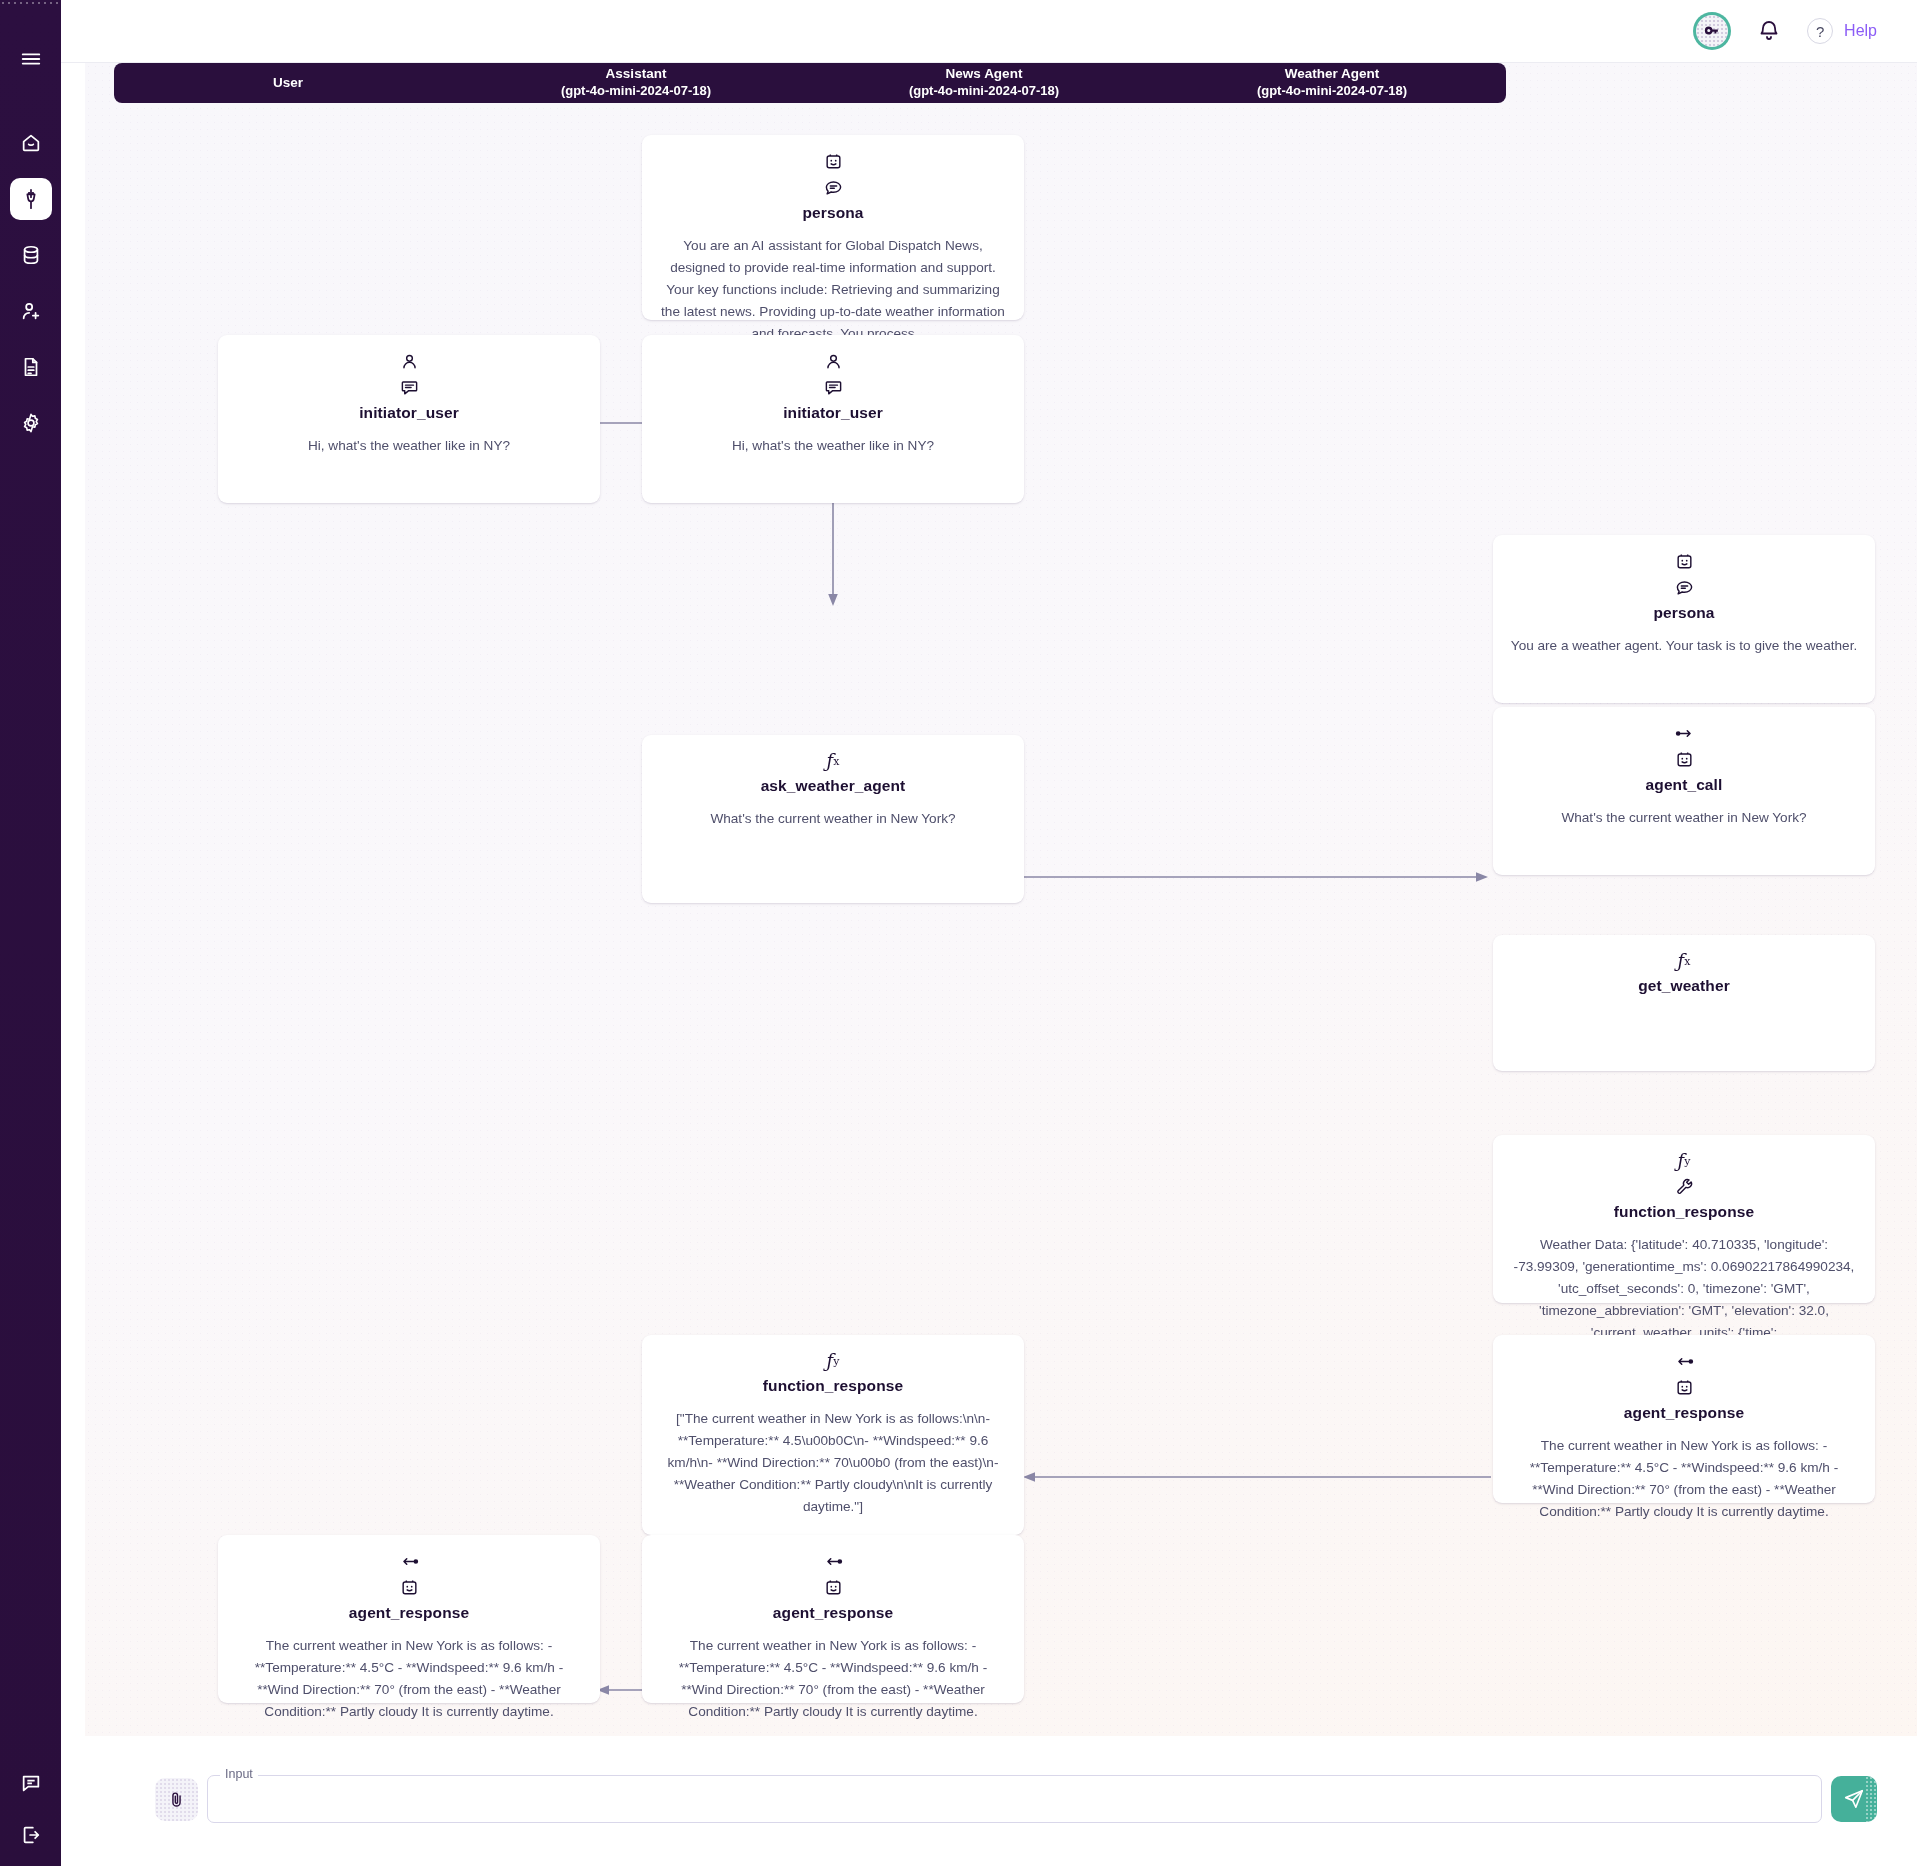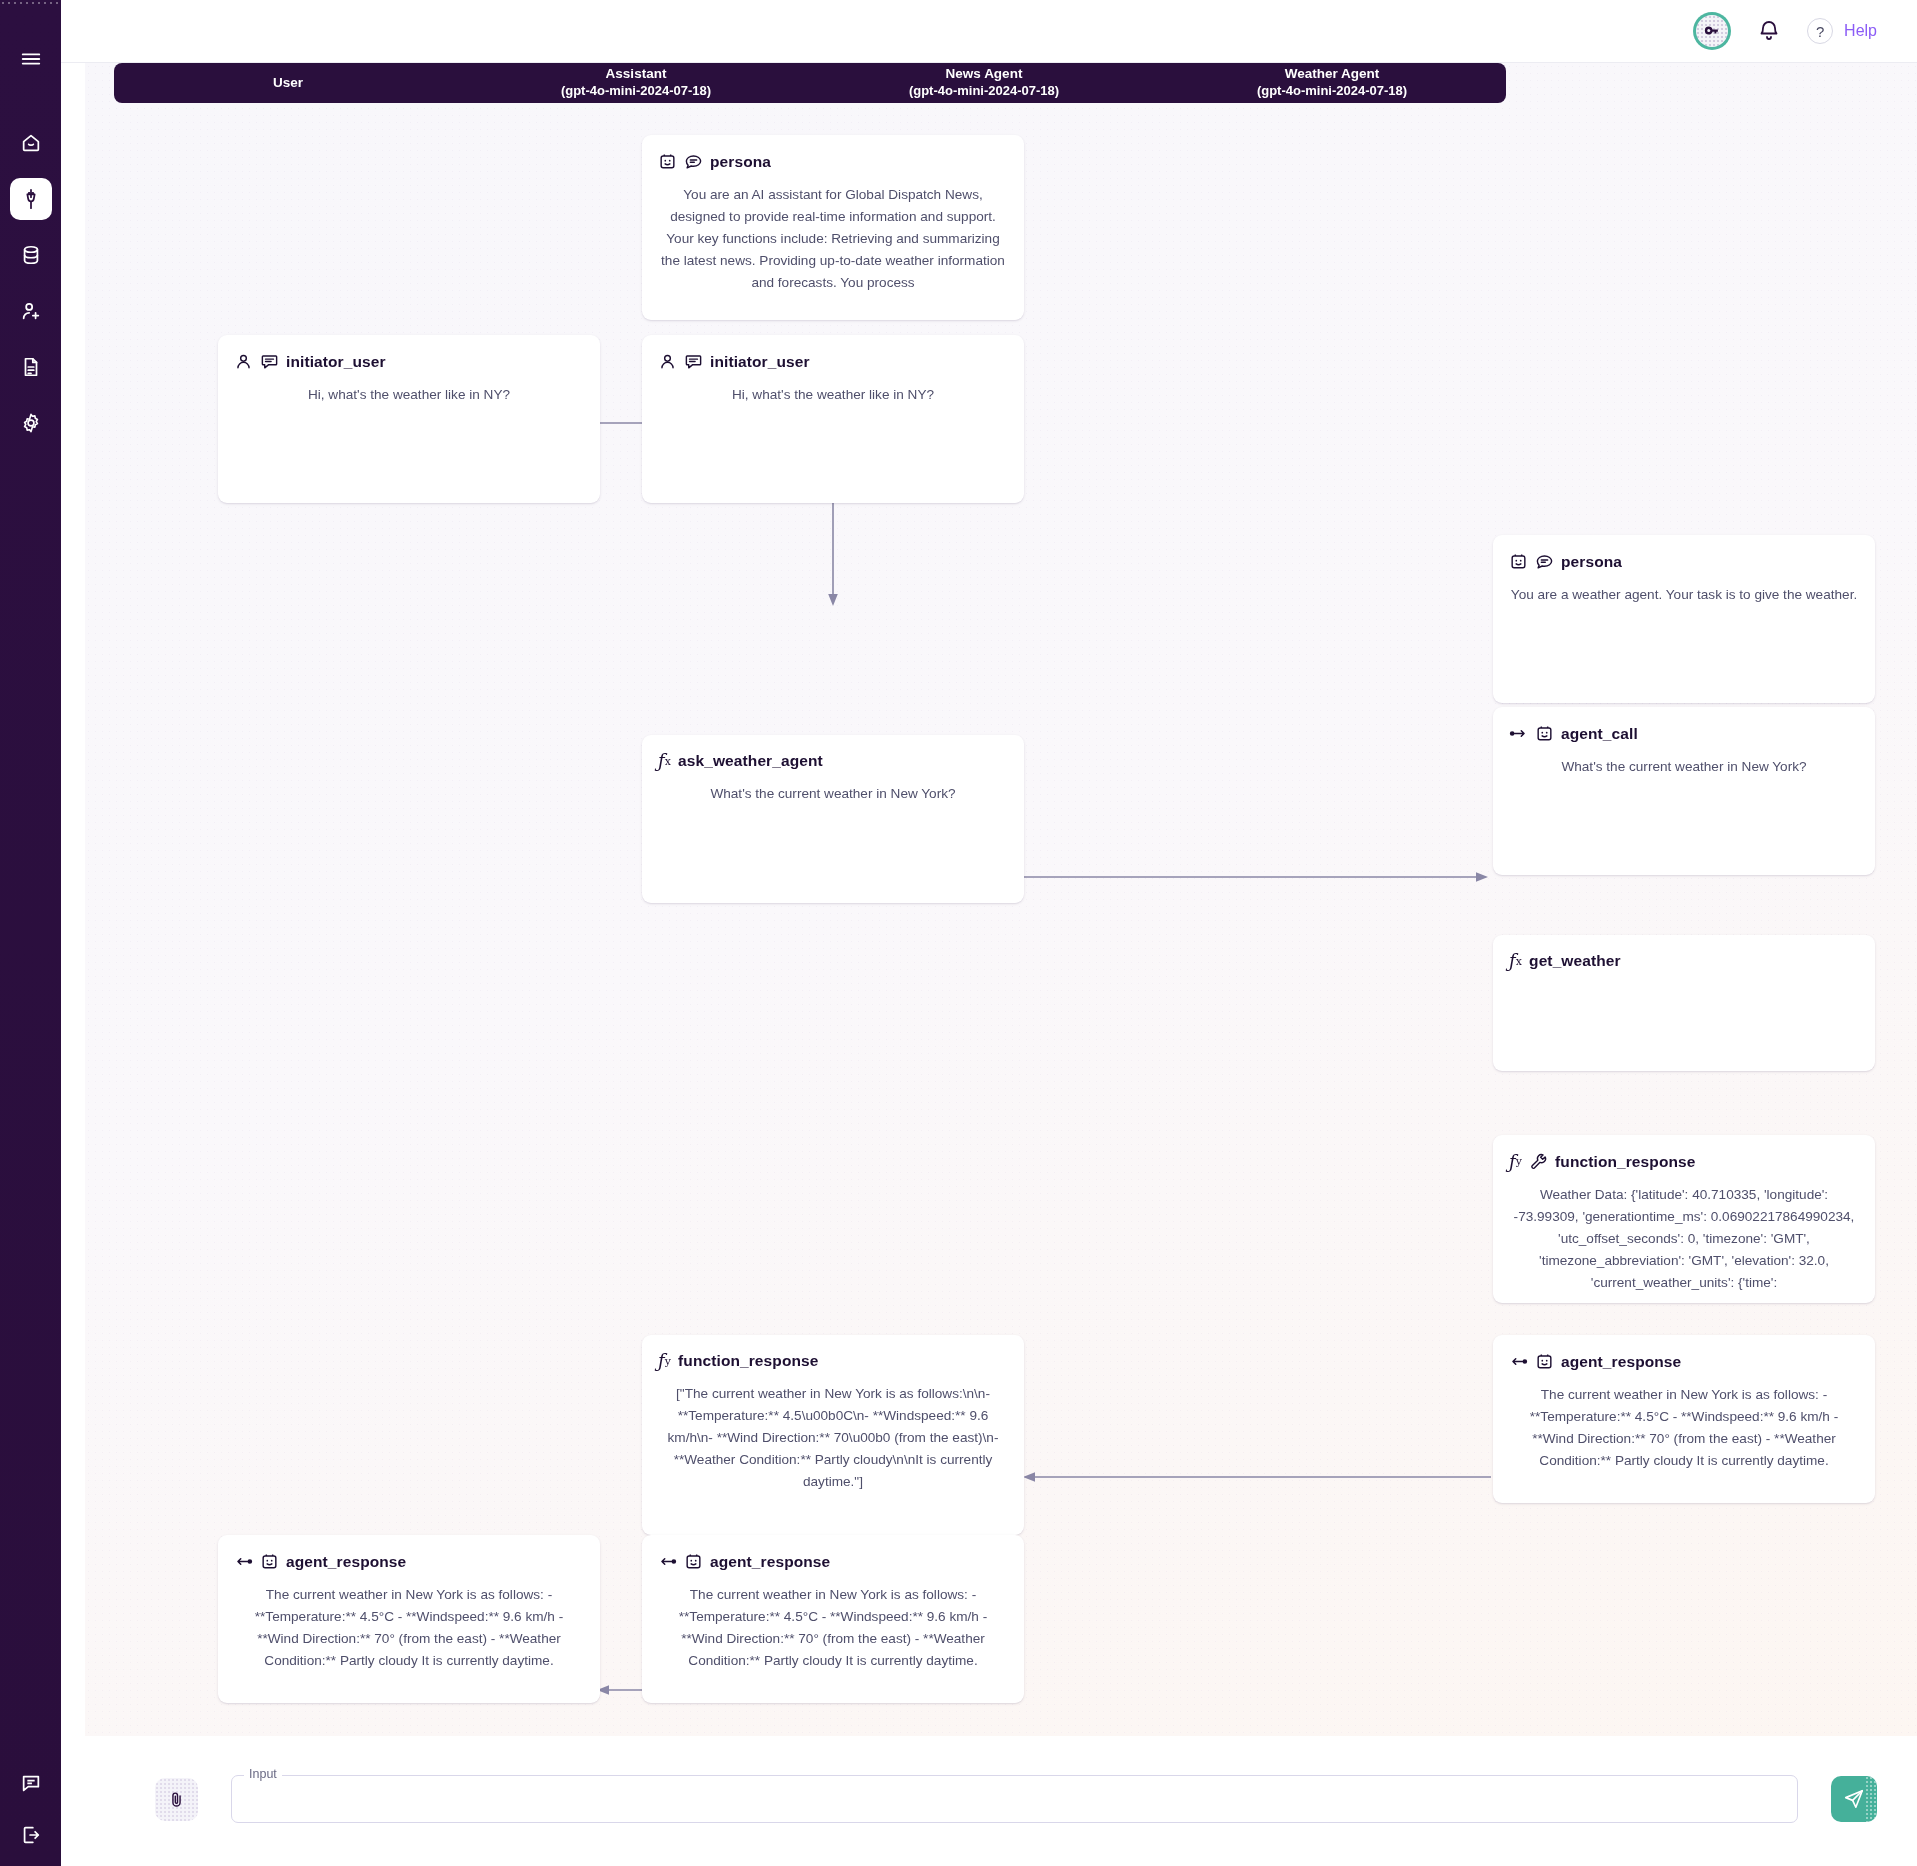--- a/index.html
+++ b/index.html
@@ -103,20 +103,21 @@
     border-radius: 9px;
     box-shadow: 0 1px 3px rgba(40,20,70,.10), 0 1px 1px rgba(40,20,70,.05);
     padding: 17px 16px 14px 16px;
     z-index: 2;
   }
   .card-head {
     display: flex; align-items: center; gap: 7px;
     margin-bottom: 13px;
     color: #1d0f32; font-weight: bold; font-size: 15.5px;
     letter-spacing: .1px;
+    flex-direction: column;
   }
   .card-head .ic { display: flex; align-items: center; color: #1d0f32; }
   .card-head .ic svg { width: 19px; height: 19px; display: block; }
   .card-head .ic.fx {
     font-family: "DejaVu Serif", serif; font-style: italic;
     font-size: 18px; font-weight: normal; line-height: 1;
   }
   .card-head .ic.fx sub { font-size: 11px; font-style: normal; }
   .card-body {
     font-size: 13.6px; line-height: 1.62; color: #4f4f6b;
@@ -125,21 +126,21 @@
   }
 
   
   .arrow { position: absolute; z-index: 1; }
   .arrow svg { display: block; overflow: visible; }
 
   
   .bottombar {
     position: absolute; left: 0; right: 0; bottom: 0; height: 130px;
     background: #ffffff; display: flex; align-items: center;
-    padding: 0 40px 4px 94px; gap: 33px; z-index: 6;
+    padding: 0 40px 4px 94px; gap: 9px; z-index: 6;
   }
   .attach-btn {
     width: 43px; height: 43px; border-radius: 10px;
     background: #f4f3f9;
     background-image: radial-gradient(circle, rgba(120,90,160,.16) 0.7px, transparent 1px);
     background-size: 4px 4px;
     display: flex; align-items: center; justify-content: center;
     cursor: pointer; flex: 0 0 43px;
   }
   .attach-btn svg { width: 19px; height: 19px; color: #2a0f3d; }

